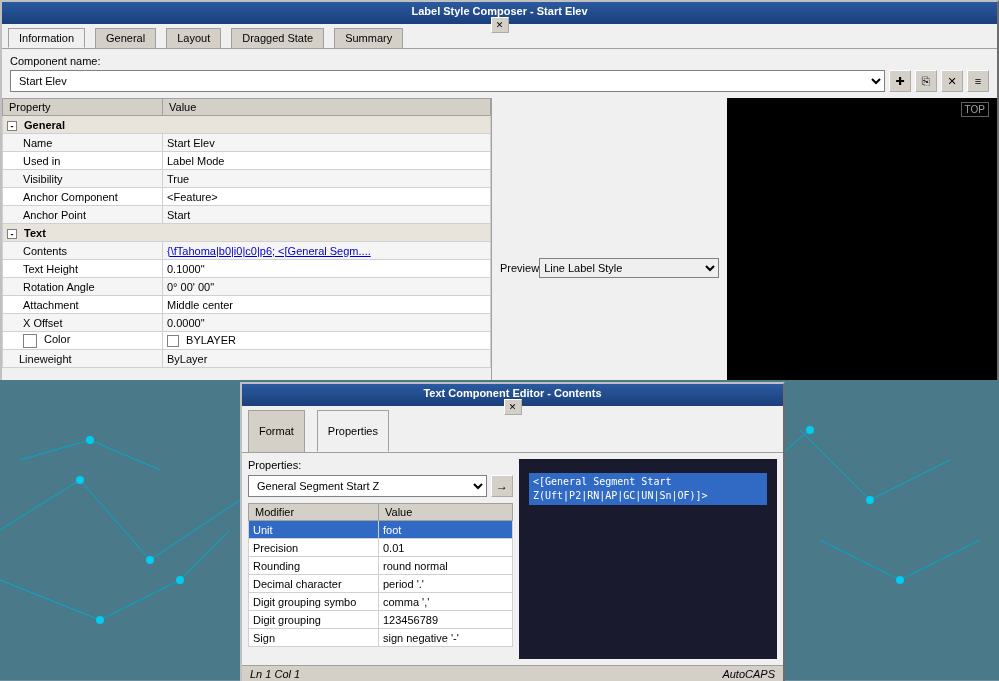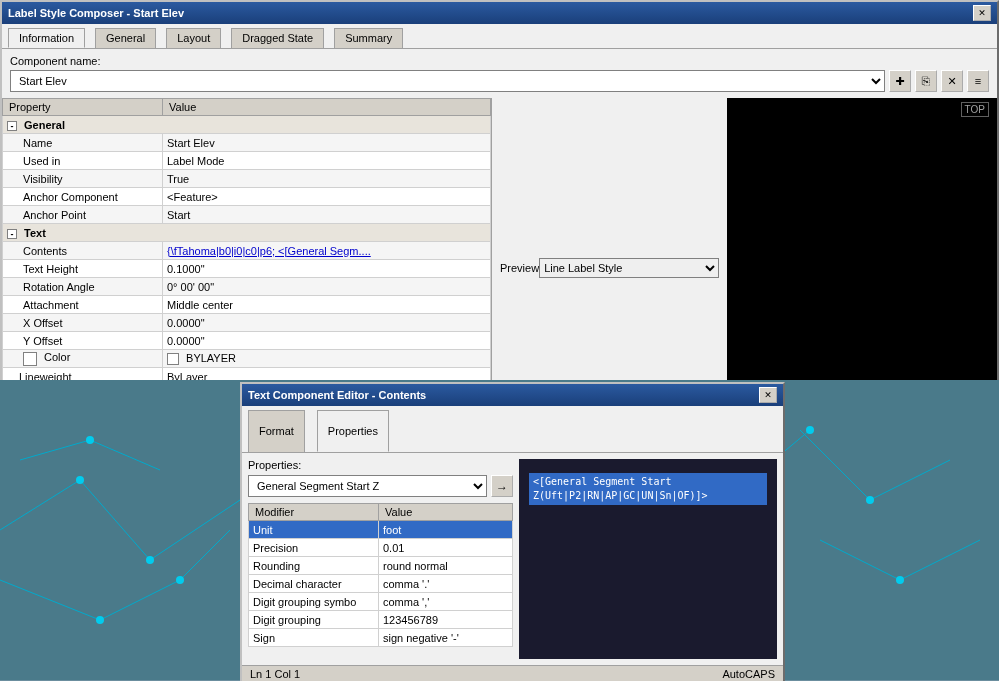--- a/index.html
+++ b/index.html
@@ -25,20 +25,21 @@
     .window-title {
       background: linear-gradient(to bottom, #2b5aa0, #1a3f7a);
       color: white;
       padding: 3px 6px;
       display: flex;
       align-items: center;
       justify-content: space-between;
       height: 22px;
       font-size: 11px;
       font-weight: bold;
+      flex-direction: column;
     }
 
     .window-title-controls { display: flex; gap: 2px; }
     .win-btn {
       width: 18px; height: 16px;
       background: #d4d0c8;
       border: 1px outset #ffffff;
       font-size: 9px;
       cursor: pointer;
       display: flex; align-items: center; justify-content: center;
@@ -297,20 +298,21 @@
       line-height: 1.4;
     }
 
     .status-bar {
       background: #d4d0c8;
       padding: 2px 8px;
       font-size: 11px;
       display: flex;
       justify-content: space-between;
       border-top: 1px solid #a0a0a0;
+      font-style: italic;
     }
 
     .import-row {
       display: flex;
       justify-content: space-between;
       align-items: center;
       padding: 6px 8px;
       background: #f0f0f0;
       border-top: 1px solid #a0a0a0;
     }
@@ -431,24 +433,20 @@
               <tr>
                 <td style="padding-left:20px;">Rotation Angle</td>
                 <td>0° 00' 00"</td>
               </tr>
               <tr>
                 <td style="padding-left:20px;">Attachment</td>
                 <td>Middle center</td>
               </tr>
               <tr>
                 <td style="padding-left:20px;">X Offset</td>
-                <td>0.0000"</td>
-              </tr>
-              <tr>
-                <td style="padding-left:20px;">Y Offset</td>
                 <td>0.0000"</td>
               </tr>
               <tr>
                 <td style="padding-left:20px;">
                   <span style="display:inline-block; width:14px; height:14px; border:1px solid #808080; background:white; vertical-align:middle; margin-right:4px;"></span>
                   <span>Color</span>
                 </td>
                 <td>
                   <span style="display:inline-block; width:12px; height:12px; border:1px solid #808080; background:white; vertical-align:middle; margin-right:4px;"></span>
                   <span>BYLAYER</span>
@@ -564,21 +562,21 @@
               <tr>
                 <td>Precision</td>
                 <td>0.01</td>
               </tr>
               <tr>
                 <td>Rounding</td>
                 <td>round normal</td>
               </tr>
               <tr>
                 <td>Decimal character</td>
-                <td>comma '.'</td>
+                <td>period '.'</td>
               </tr>
               <tr>
                 <td>Digit grouping symbo</td>
                 <td>comma ','</td>
               </tr>
               <tr>
                 <td>Digit grouping</td>
                 <td>123456789</td>
               </tr>
               <tr>

